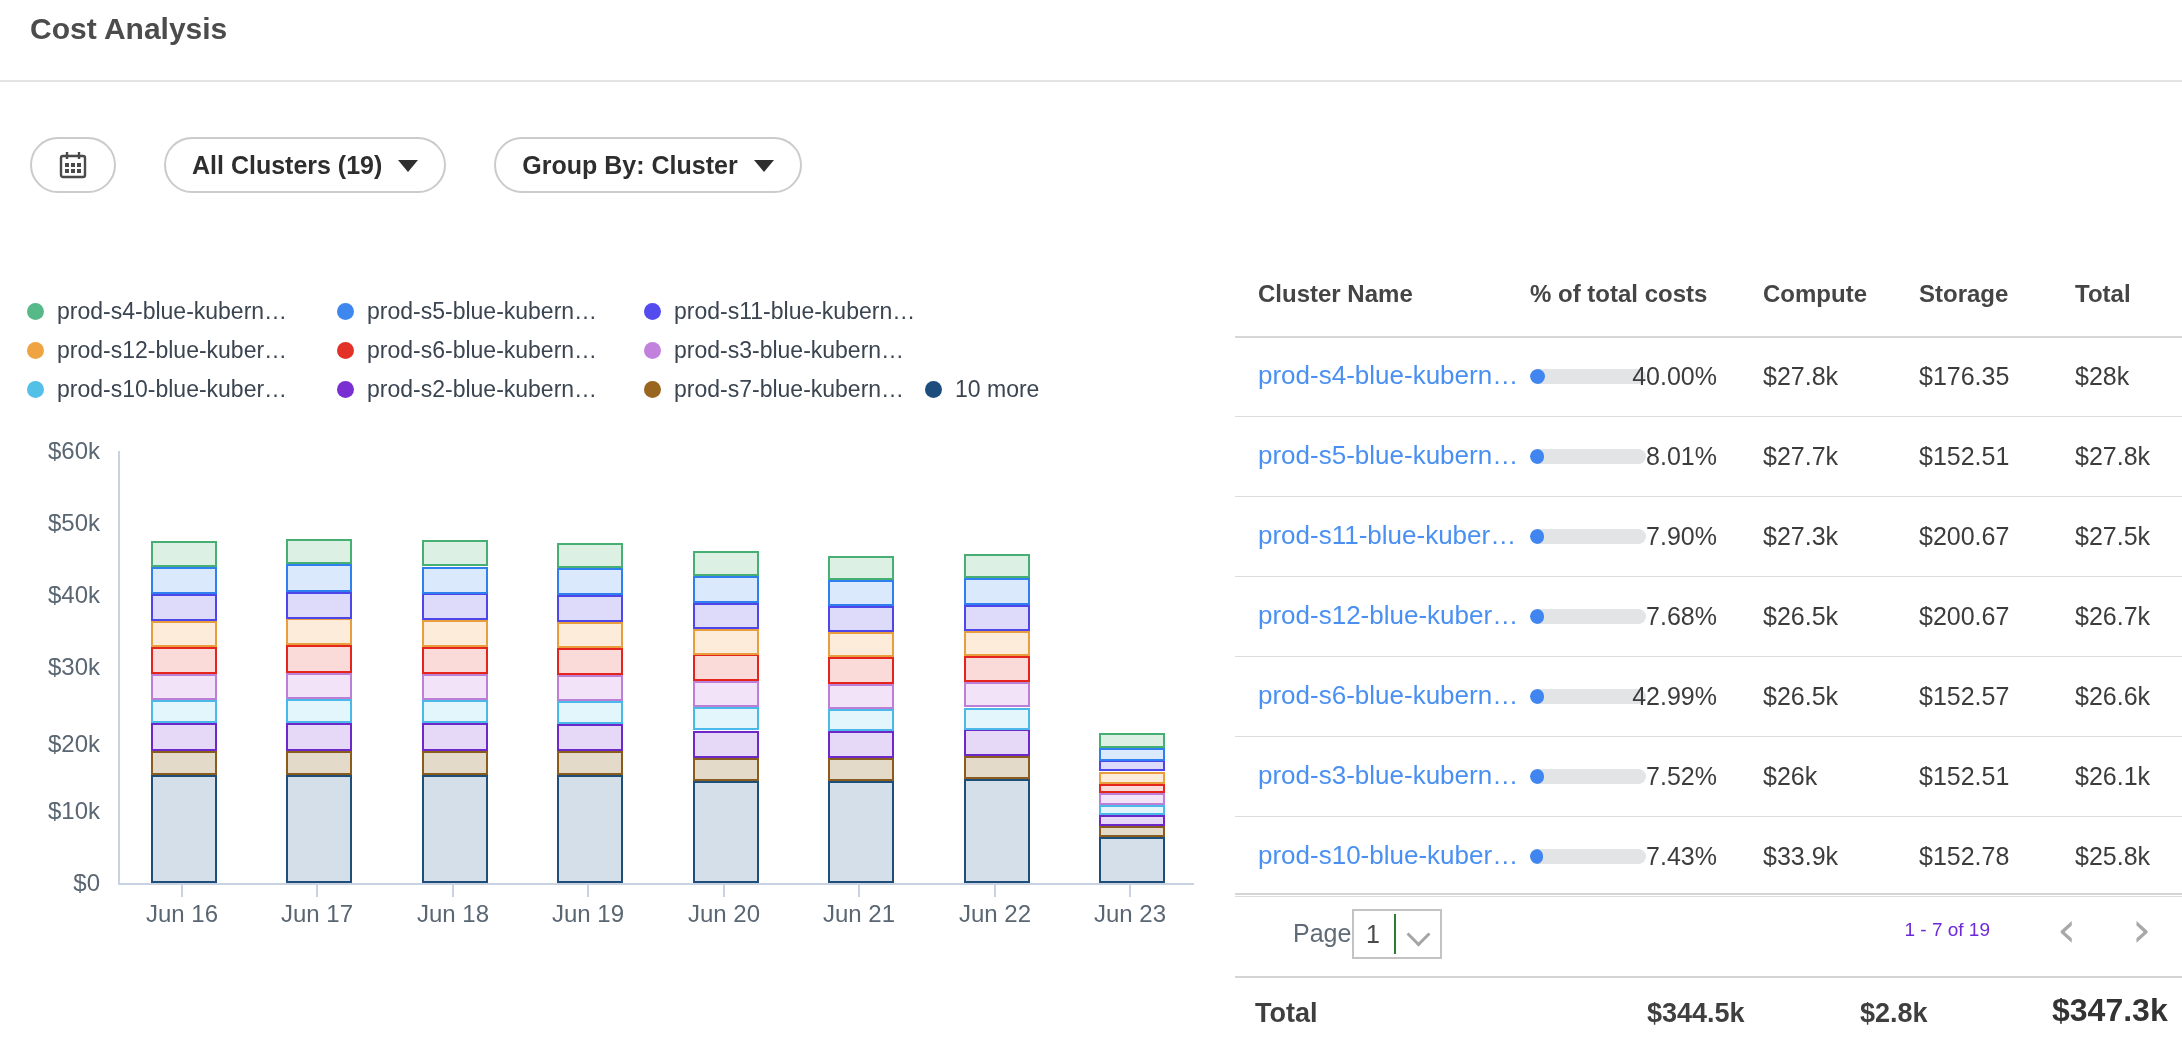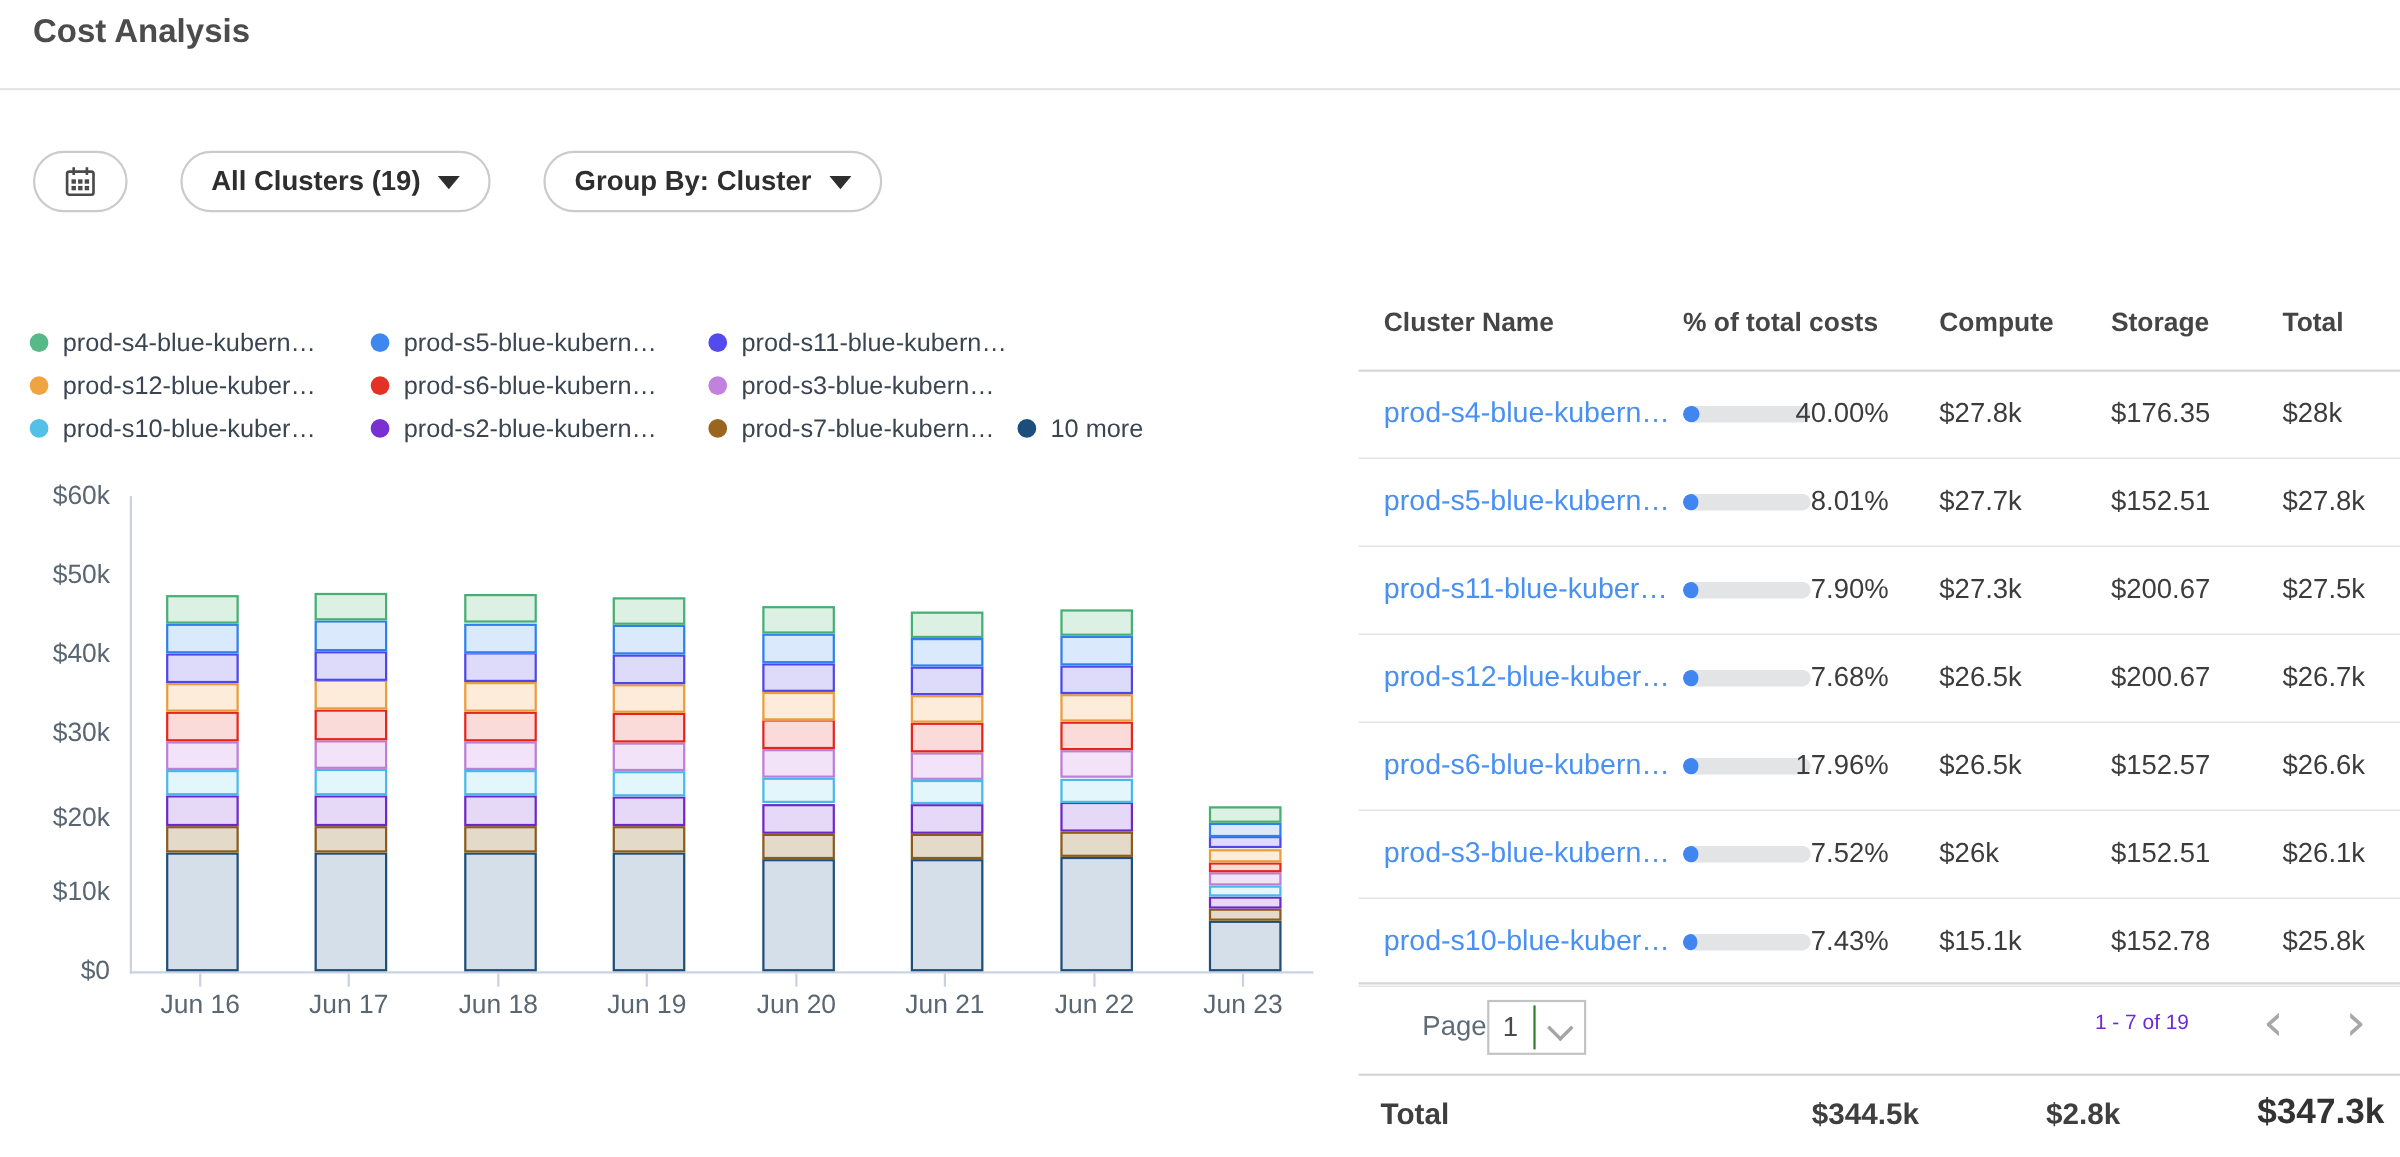--- a/index.html
+++ b/index.html
@@ -319,42 +319,42 @@
         <div class="pct-text">7.68%</div>
         <div class="val-compute">$26.5k</div>
         <div class="val-storage">$200.67</div>
         <div class="val-spend">$26.7k</div>
       </div>
       <div class="trow" style="top: 396px;">
         <div class="cluster-link">prod-s6-blue-kubern…</div>
         <div class="pct-track">
           <div class="pct-fill" style="width: 11.873%;"></div>
         </div>
-        <div class="pct-text">17.96%</div>
+        <div class="pct-text">42.99%</div>
         <div class="val-compute">$26.5k</div>
         <div class="val-storage">$152.57</div>
         <div class="val-spend">$26.6k</div>
       </div>
       <div class="trow" style="top: 476px;">
         <div class="cluster-link">prod-s3-blue-kubern…</div>
         <div class="pct-track">
           <div class="pct-fill" style="width: 11.656%;"></div>
         </div>
         <div class="pct-text">7.52%</div>
         <div class="val-compute">$26k</div>
         <div class="val-storage">$152.51</div>
         <div class="val-spend">$26.1k</div>
       </div>
       <div class="trow" style="top: 556px;">
         <div class="cluster-link">prod-s10-blue-kuber…</div>
         <div class="pct-track">
           <div class="pct-fill" style="width: 11.5165%;"></div>
         </div>
         <div class="pct-text">7.43%</div>
-        <div class="val-compute">$15.1k</div>
+        <div class="val-compute">$33.9k</div>
         <div class="val-storage">$152.78</div>
         <div class="val-spend">$25.8k</div>
       </div>
     </div>
 
   <div class="pagination">
     <div class="page-label">Page:</div>
     <div class="page-select">
       <div class="page-value">1</div>
       <div class="page-caret-divider"></div>

